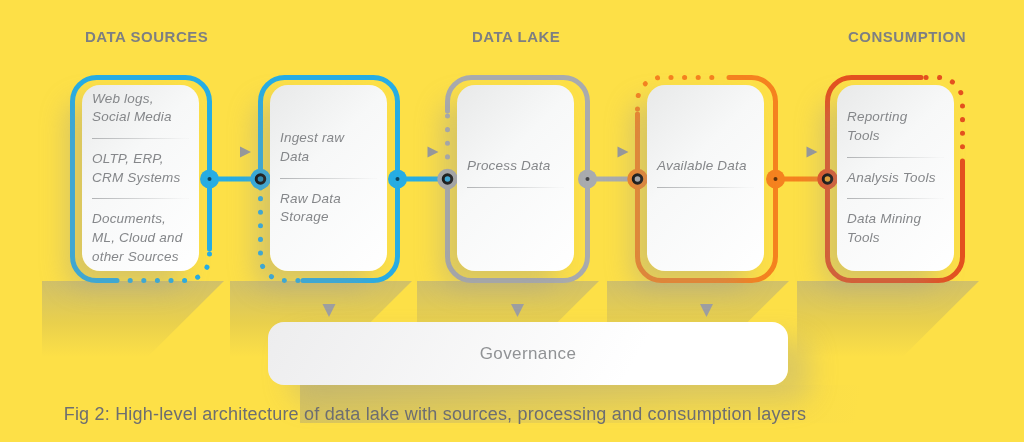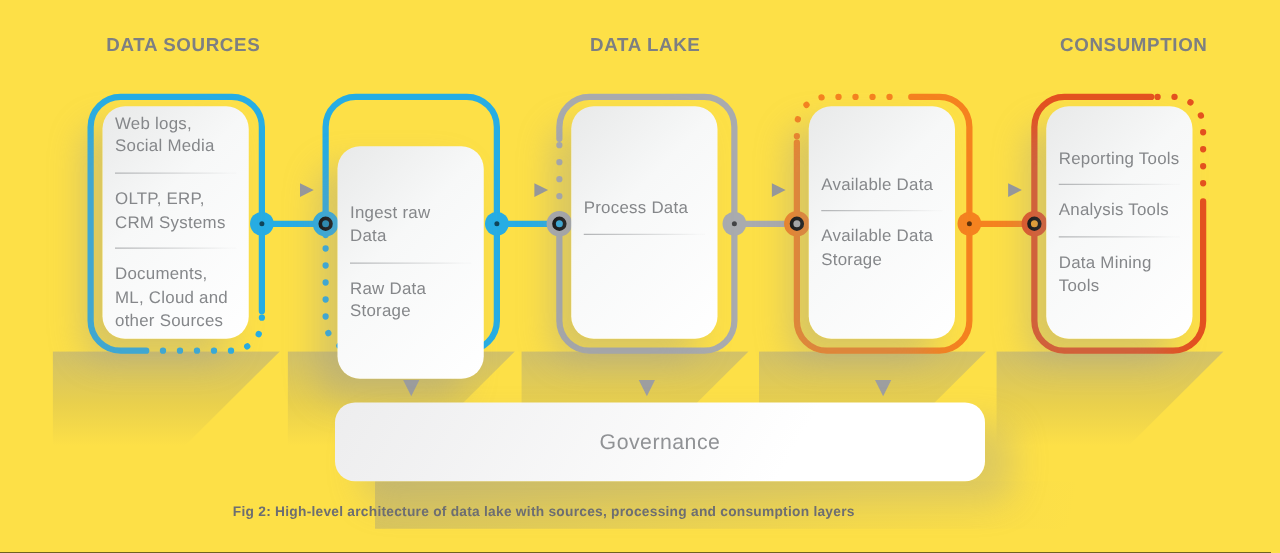--- a/index.html
+++ b/index.html
@@ -15,42 +15,42 @@
   .h-lake{left:472px;}
   .h-consumption{left:836px;margin-left:12px;}
   .card{
     position:absolute;top:85px;width:117px;height:186px;border-radius:18px;
     background:linear-gradient(135deg,#e8e9e9 0%,#f7f8f8 40%,#ffffff 100%);
     box-shadow:-16px 16px 26px rgba(150,150,150,.35);
     display:flex;flex-direction:column;justify-content:center;
     padding:0 10px;box-sizing:border-box;
   }
   .card .item{
-    font-size:13.5px;line-height:1.38;color:#85878a;letter-spacing:.2px;
+    font-size:13.5px;line-height:1.38;color:#85878a;letter-spacing:.2px;font-style:italic;
   }
   .card .divider{
     height:1px;margin:11px 0;border:0;
     background:linear-gradient(to right,#b2b4b6 0%,rgba(178,180,182,.05) 95%);
   }
   .c1{left:82px;}
-  .c2{left:270px;margin-top:32px;}
+  .c2{left:270px;}
   .c3{left:457px;}
   .c4{left:647px;}
   .c5{left:837px;}
   .overlay{position:absolute;left:0;top:0;}
   .governance{
     position:absolute;left:268px;top:322px;width:520px;height:63px;border-radius:16px;
     background:linear-gradient(120deg,#ededee 0%,#ffffff 70%);
     box-shadow:22px 16px 28px rgba(150,150,150,.30);
     display:flex;align-items:center;justify-content:center;
   }
   .governance span{font-size:17px;color:#909295;letter-spacing:.4px;}
   .caption{
     position:absolute;left:0;top:404px;width:870px;text-align:center;
-    font-size:11px;font-weight:700;color:#6d6e71;letter-spacing:.2px;
+    font-size:18px;font-weight:400;color:#6d6e71;letter-spacing:.2px;
   }
   .wedge{
     position:absolute;top:281px;height:76px;width:182px;
     background:linear-gradient(to bottom,rgba(150,150,150,.42),rgba(110,110,110,.14) 55%,rgba(0,0,0,0));
     clip-path:polygon(0 0,100% 0,58% 100%,0 100%);
   }
   .w1{left:42px;} .w2{left:230px;} .w3{left:417px;} .w4{left:607px;} .w5{left:797px;}
   .gov-smear{
     position:absolute;left:300px;top:385px;width:560px;height:38px;
     background:linear-gradient(100deg,rgba(140,140,140,.32),rgba(140,140,140,.06) 70%,rgba(0,0,0,0));
@@ -202,21 +202,20 @@
   </div>
 
   <div class="card c3">
     <div class="item">Process Data</div>
     <div class="divider"></div>
   </div>
 
   <div class="card c4">
     <div class="item">Available Data</div>
     <div class="divider"></div>
-    <div class="item">Available Data Storage</div>
   </div>
 
   <div class="card c5">
     <div class="item">Reporting Tools</div>
     <div class="divider"></div>
     <div class="item">Analysis Tools</div>
     <div class="divider"></div>
     <div class="item">Data Mining Tools</div>
   </div>
 

